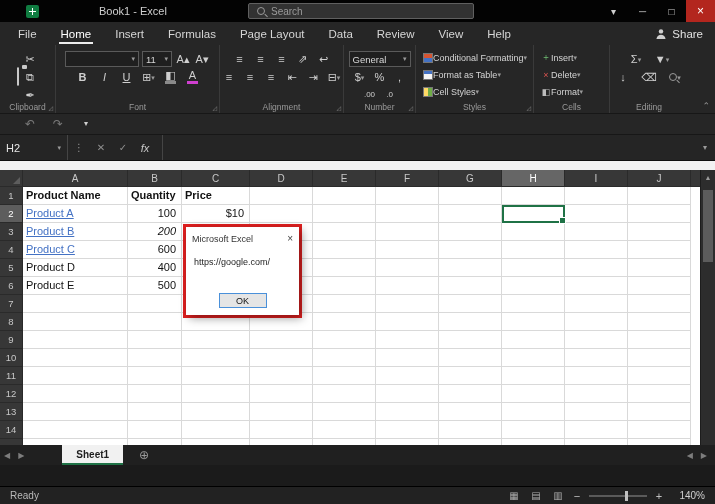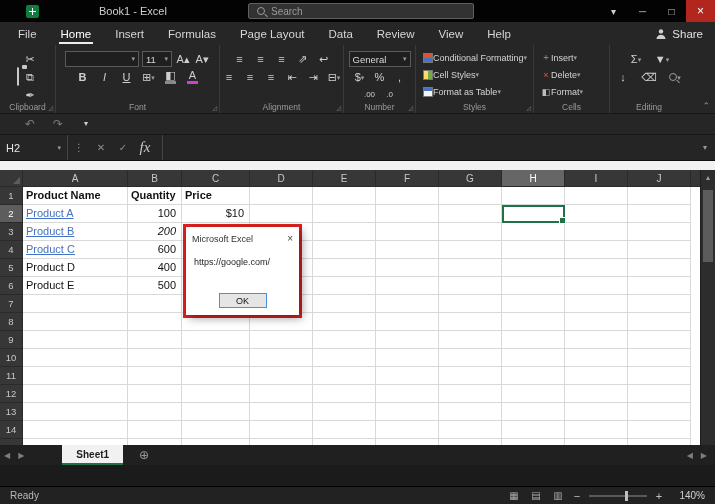--- a/index.html
+++ b/index.html
@@ -57,21 +57,21 @@
   .qat .ric { font-size:12px; }
   .floppy { width:11px; height:11px; background:#c9c9c9; clip-path:polygon(0 0,78% 0,100% 22%,100% 100%,0 100%); position:relative; }
   .floppy::after { content:""; position:absolute; left:2px; bottom:1px; width:7px; height:4px; background:#262626; }
   .disabled { color:#7a7a7a !important; }
 
   
   .formula-bar { position:absolute; left:0; top:135px; width:715px; height:26px; background:#252525; display:flex; align-items:center; border-bottom:1px solid #101010; }
   .name-box { width:68px; height:100%; display:flex; align-items:center; padding:0 6px; border-right:1px solid #454545; color:#e6e6e6; font-size:11px; }
   .name-box .dd { margin-left:auto; }
   .fb-ic { width:22px; text-align:center; color:#8f8f8f; font-size:10px; }
-  .fb-fx { font-family:Liberation Serif, serif; font-style:italic; color:#c8c8c8; font-size:15px; }
+  .fb-fx { font-family:Liberation Sans, sans-serif; font-style:italic; color:#c8c8c8; font-size:11px; }
   .fb-input { flex:1; height:100%; border-left:1px solid #454545; margin-left:6px; }
   .fb-expand { width:20px; text-align:center; color:#9a9a9a; font-size:8px; }
 
   
   .white-strip { position:absolute; left:0; top:161px; width:715px; height:9px; background:#f2f2f2; }
   .sheet { position:absolute; left:0; top:170px; width:700px; height:275px; background:#ffffff; overflow:hidden; }
   .col-headers { display:flex; height:17px; background:#373737; }
   .corner-box { width:23px; height:17px; background:#373737; border-right:1px solid #2a2a2a; border-bottom:1px solid #2a2a2a; position:relative; flex:0 0 auto; }
   .corner-box::after { content:""; position:absolute; right:2px; bottom:2px; border-left:7px solid transparent; border-bottom:7px solid #5d5d5d; }
   .col-header { height:17px; display:flex; align-items:center; justify-content:center; color:#c8c8c8; font-size:10px; border-right:1px solid #2a2a2a; border-bottom:1px solid #2a2a2a; flex:0 0 auto; }
@@ -246,27 +246,27 @@
     </div>
 
     <div class="rgroup" style="width:118px; align-items:stretch">
       <div id="stylesButtons">
           <div class="style-btn">
             <span class="mini-ic ic0"></span>
             <span>Conditional Formatting</span>
             <span class="dd">▾</span>
           </div>
           <div class="style-btn">
+            <span class="mini-ic ic1"></span>
+            <span>Format as Table</span>
+            <span class="dd">▾</span>
+          </div>
+          <div class="style-btn">
             <span class="mini-ic ic2"></span>
             <span>Cell Styles</span>
-            <span class="dd">▾</span>
-          </div>
-          <div class="style-btn">
-            <span class="mini-ic ic1"></span>
-            <span>Format as Table</span>
             <span class="dd">▾</span>
           </div>
         </div>
       <span class="rgroup-label">Styles</span>
       <span class="launcher">◿</span>
     </div>
 
     <div class="rgroup" style="width:76px; align-items:stretch">
       <div id="cellsButtons">
           <div class="cells-btn">

